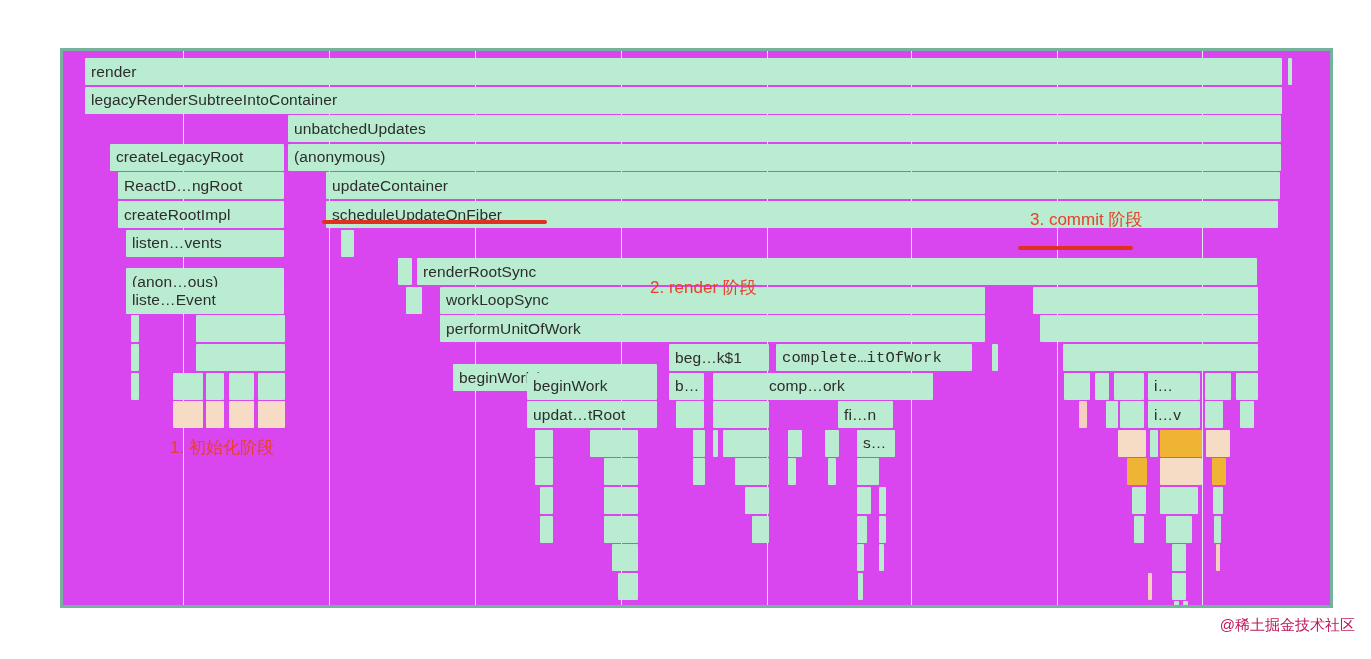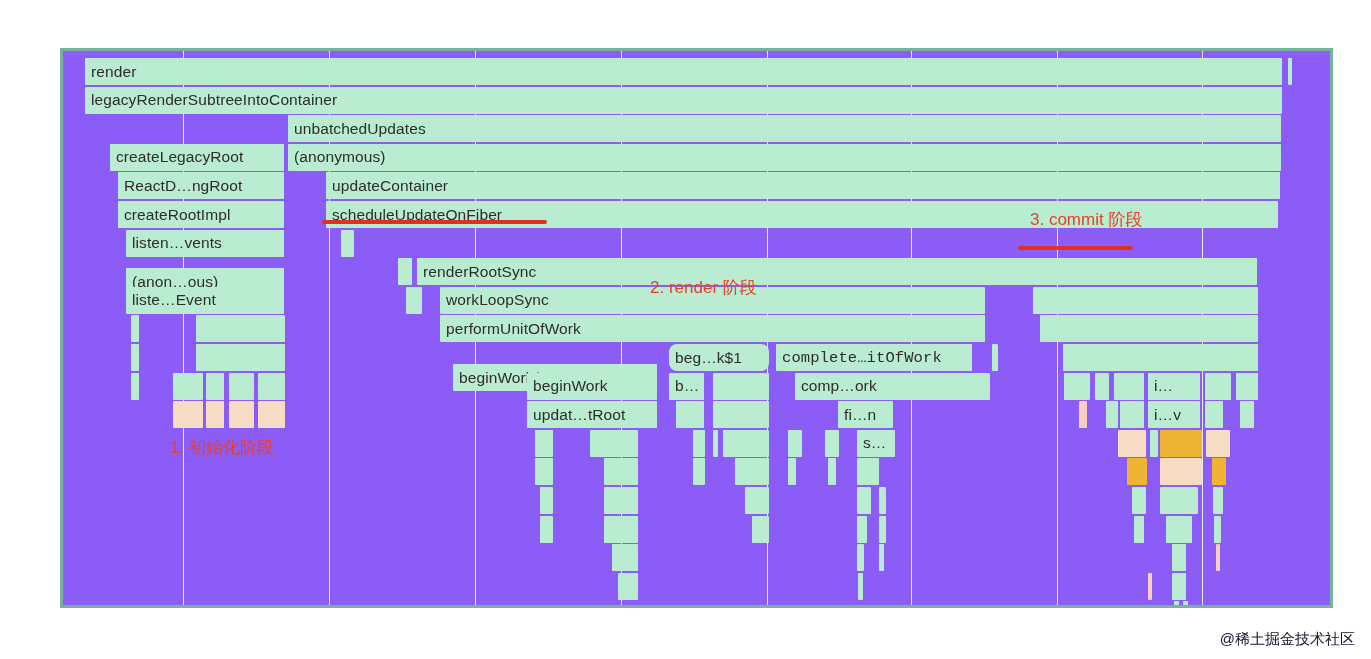--- a/index.html
+++ b/index.html
@@ -16,21 +16,21 @@
     left:60px; top:48px;
     width:1273px; height:560px;
     border:3px solid #76b39d;
     background:#f7f9fb;
     box-sizing:border-box;
     overflow:hidden;
   }
   #flame-inner{
     position:absolute;
     left:0;top:0;right:0;bottom:0;
-    background:#8b5cf6;
+    background:#d946ef;
   }
   
   .gridline{
     position:absolute;
     top:0;bottom:0;
     width:1px;
     background:#e4e8ee;
   }
   
   .bar{
@@ -63,22 +63,22 @@
     white-space:nowrap;
   }
   .underline{
     position:absolute;
     height:4px;
     background:#e03020;
     border-radius:3px;
   }
   #watermark{
     position:absolute;
-    right:16px;bottom:10px;
-    color:#0f172a;
+    right:16px;bottom:24px;
+    color:#be185d;
     font-size:15px;
     white-space:nowrap;
   }
 </style>
 </head>
 <body>
 
 <div id="flame-frame">
   <div id="flame-inner">
       <div class="gridline" style="left: 120px;"></div>
@@ -140,41 +140,41 @@
       <div class="bar" style="left: 133px; top: 264.4px; width: 89px; height: 27px;"></div>
       <div class="bar" style="left: 377px; top: 264.4px; width: 545px; height: 27px;">
         <span class="bar-label">performUnitOfWork</span>
       </div>
       <div class="bar" style="left: 977px; top: 264.4px; width: 218px; height: 27px;"></div>
       <div class="bar" style="left: 68px; top: 293px; width: 8px; height: 27px;"></div>
       <div class="bar" style="left: 133px; top: 293px; width: 89px; height: 27px;"></div>
       <div class="bar" style="left: 390px; top: 293px; width: 204px; height: 27px; margin-top: 20px;">
         <span class="bar-label">beginWork$1</span>
       </div>
-      <div class="bar" style="left: 606px; top: 293px; width: 100px; height: 27px; border-radius: 8px;">
+      <div class="bar" style="left: 606px; top: 293px; width: 100px; height: 27px;">
         <span class="bar-label">beg…k$1</span>
       </div>
       <div class="bar" style="left: 713px; top: 293px; width: 196px; height: 27px; font-family: Liberation Mono, monospace;">
         <span class="bar-label">complete…itOfWork</span>
       </div>
       <div class="bar" style="left: 929px; top: 293px; width: 6px; height: 27px;"></div>
       <div class="bar" style="left: 1000px; top: 293px; width: 195px; height: 27px;"></div>
       <div class="bar" style="left: 68px; top: 321.6px; width: 8px; height: 27px;"></div>
       <div class="bar" style="left: 110px; top: 321.6px; width: 30px; height: 27px;"></div>
       <div class="bar" style="left: 143px; top: 321.6px; width: 18px; height: 27px;"></div>
       <div class="bar" style="left: 166px; top: 321.6px; width: 25px; height: 27px;"></div>
       <div class="bar" style="left: 195px; top: 321.6px; width: 27px; height: 27px;"></div>
       <div class="bar" style="left: 464px; top: 321.6px; width: 130px; height: 27px;">
         <span class="bar-label">beginWork</span>
       </div>
       <div class="bar" style="left: 606px; top: 321.6px; width: 35px; height: 27px;">
         <span class="bar-label">b…</span>
       </div>
       <div class="bar" style="left: 650px; top: 321.6px; width: 56px; height: 27px;"></div>
-      <div class="bar" style="left: 732px; top: 321.6px; width: 195px; height: 27px; text-align: center;">
+      <div class="bar" style="left: 700px; top: 321.6px; width: 170px; height: 27px; text-align: center;">
         <span class="bar-label">comp…ork</span>
       </div>
       <div class="bar" style="left: 1001px; top: 321.6px; width: 26px; height: 27px;"></div>
       <div class="bar" style="left: 1032px; top: 321.6px; width: 14px; height: 27px;"></div>
       <div class="bar" style="left: 1051px; top: 321.6px; width: 30px; height: 27px;"></div>
       <div class="bar" style="left: 1085px; top: 321.6px; width: 52px; height: 27px;">
         <span class="bar-label">i…</span>
       </div>
       <div class="bar" style="left: 1142px; top: 321.6px; width: 26px; height: 27px;"></div>
       <div class="bar" style="left: 1173px; top: 321.6px; width: 22px; height: 27px;"></div>

